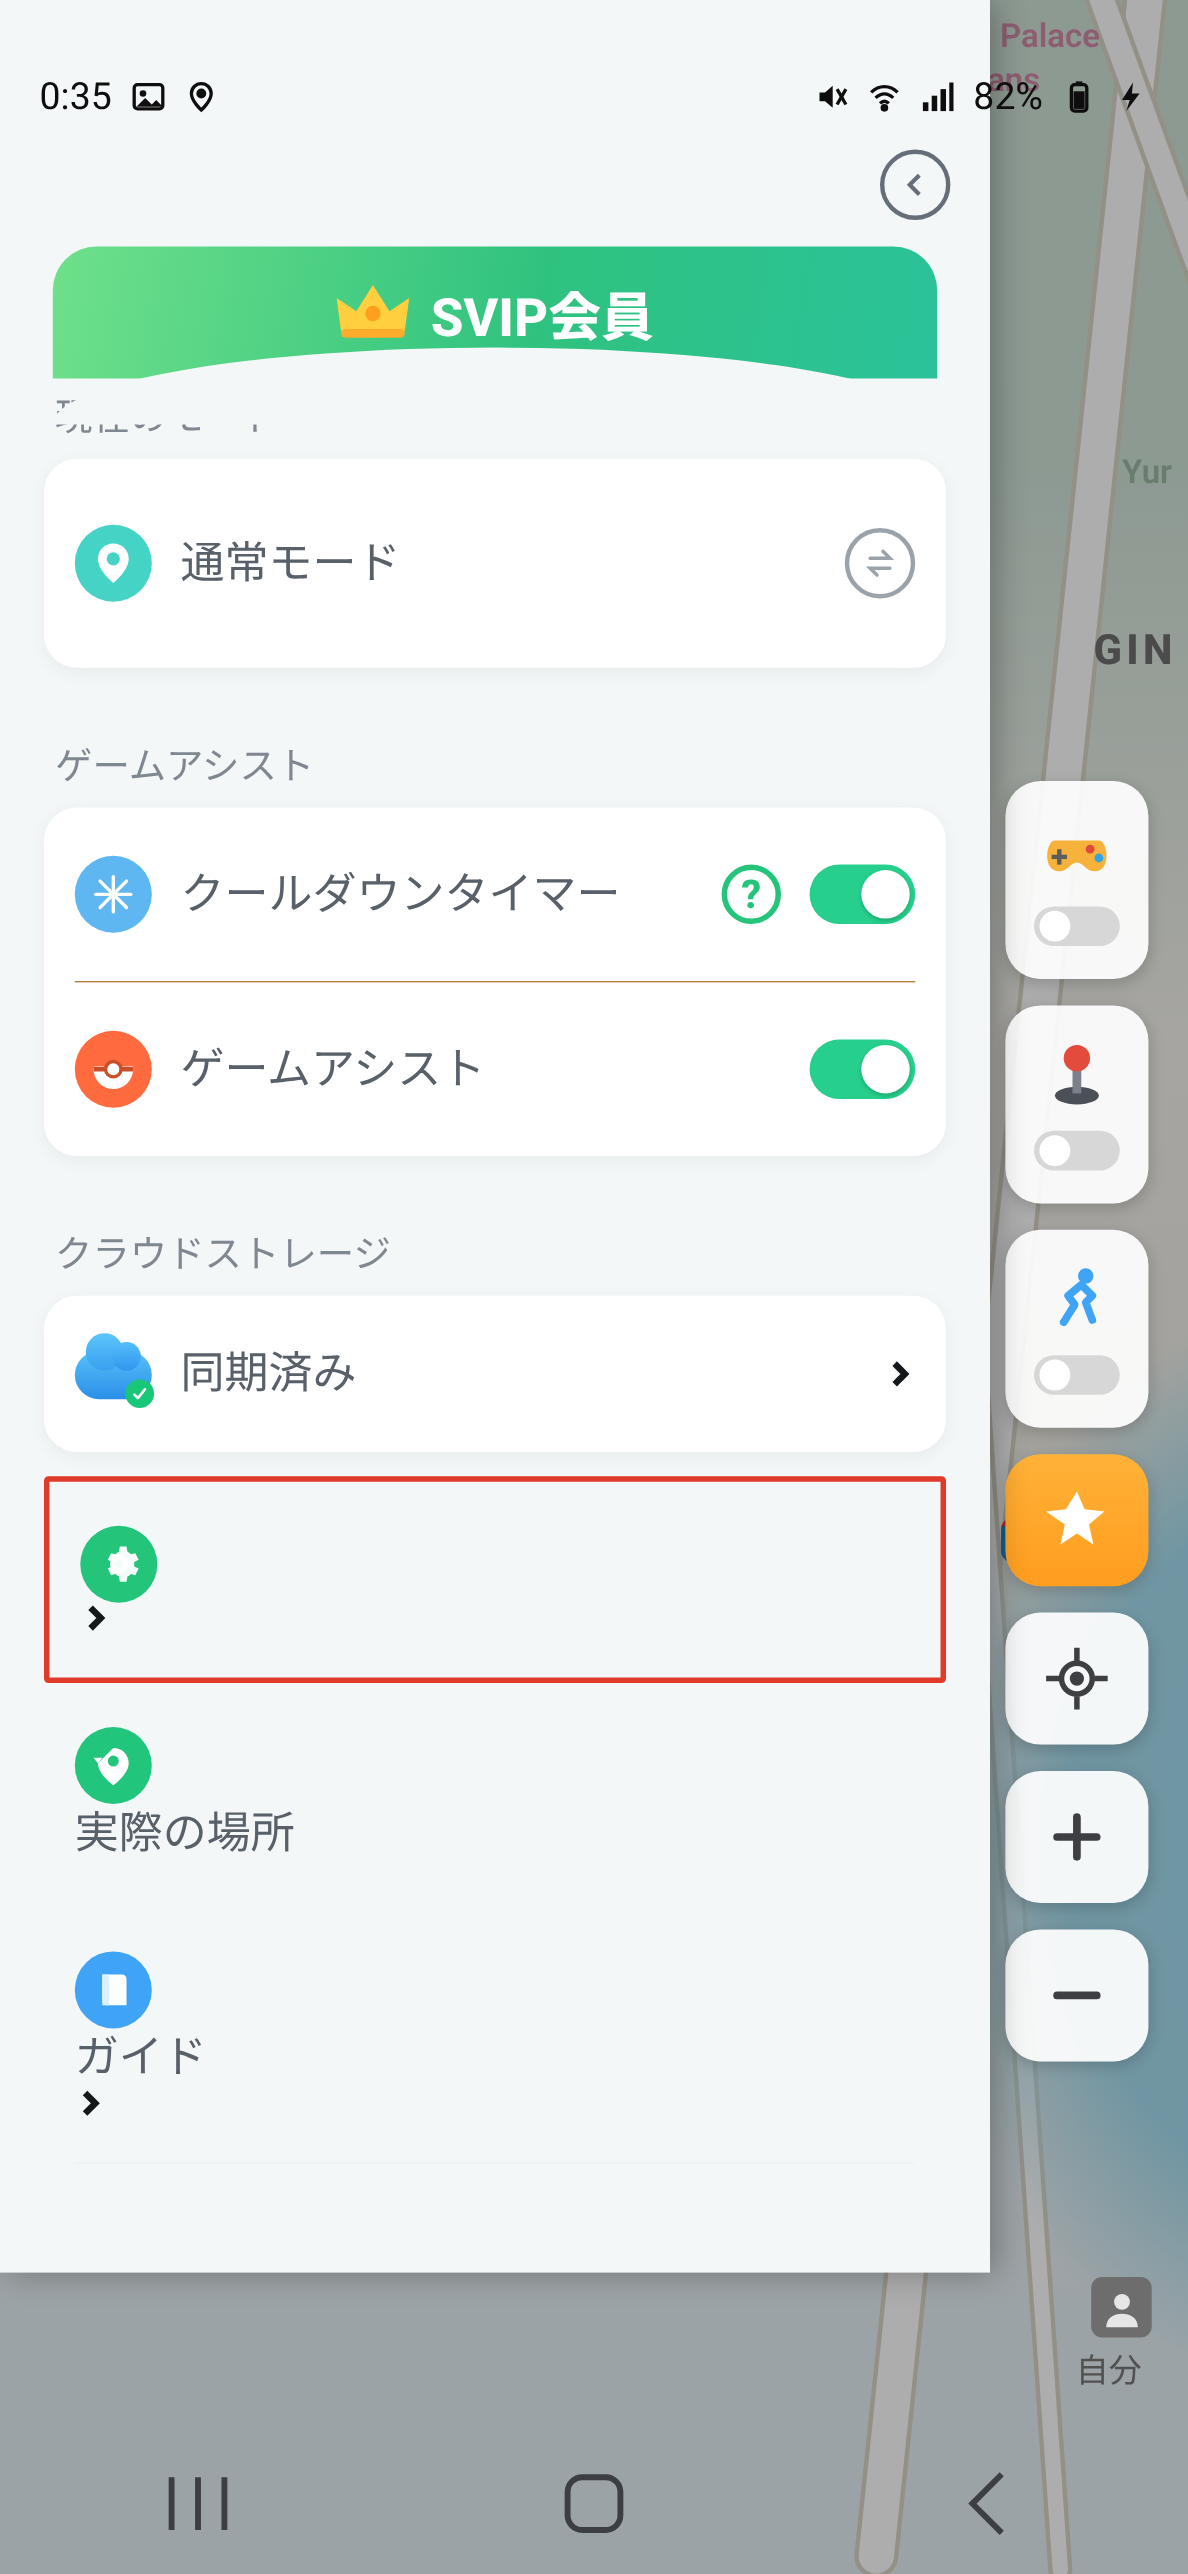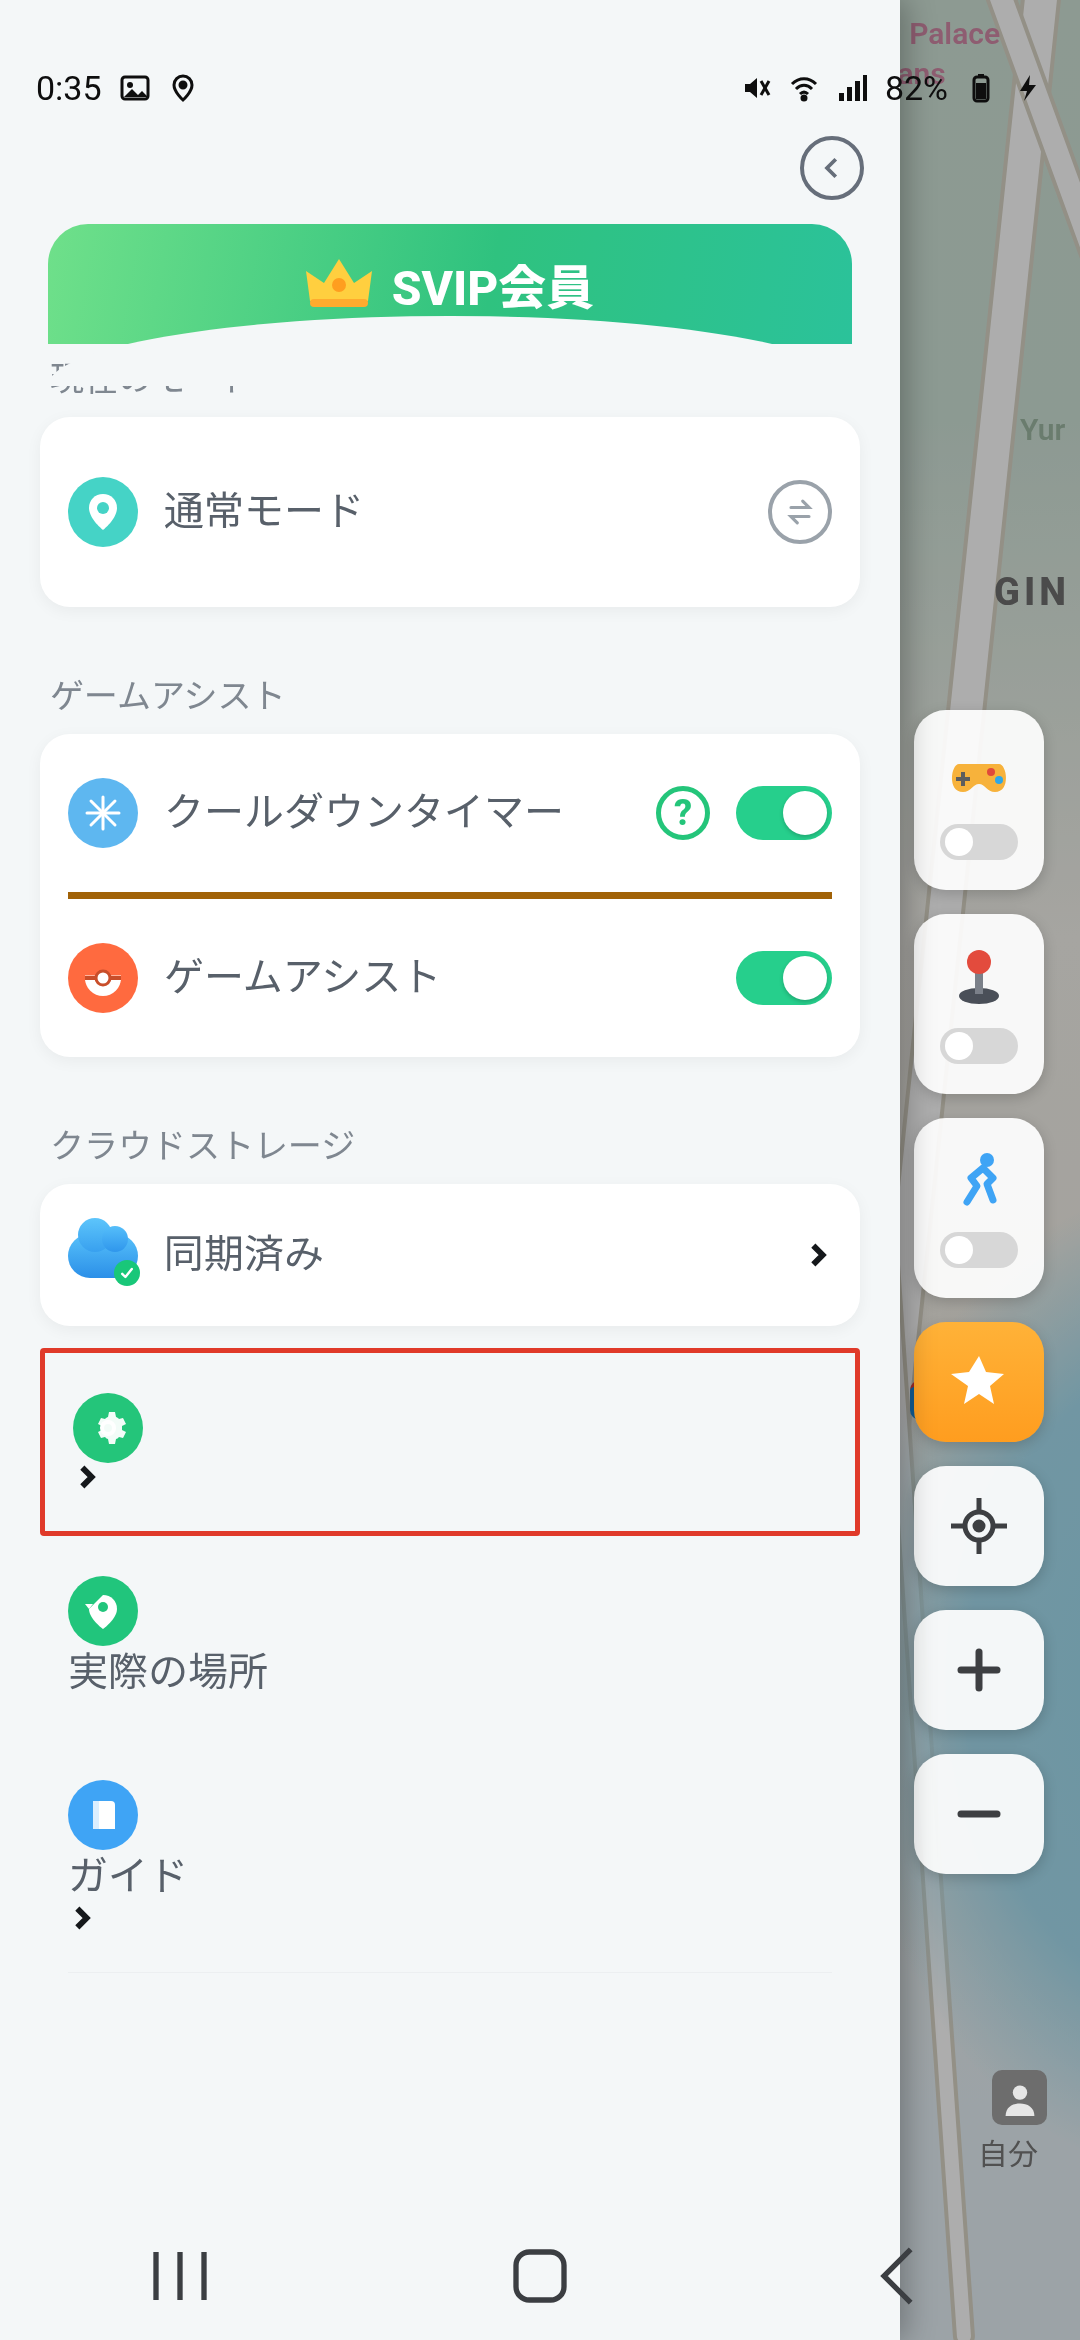--- a/index.html
+++ b/index.html
@@ -60,21 +60,21 @@
     .mini-toggle {
       width:78px; height:36px; background:#d7d7d7; border-radius:20px; position:relative;
     }
     .mini-toggle::after { content:""; position:absolute; width:28px; height:28px; background:#fff; border-radius:50%; top:4px; left:5px; }
     .fab svg { width:64px; height:64px; }
     .star-fab { background: linear-gradient(180deg,#ffb238,#ff9d1f); }
     .star-fab svg { fill:#fff; }
 
     
     .panel {
-      position:absolute; left:0; top:0; width:900px; height:2340px;
+      position:absolute; left:0; top:0; width:900px; height:2066px;
       background:#f4f7f8;
       box-shadow: 6px 0 28px rgba(0,0,0,0.28);
       display:flex; flex-direction:column;
     }
     .collapse-btn { position:absolute; right:36px; top:136px; width:64px; height:64px; border:4px solid #666e7a; border-radius:50%; display:flex; align-items:center; justify-content:center; }
     .collapse-btn svg { stroke:#666e7a; }
 
     .svip-banner {
       margin: 224px 48px 0 48px; height:120px;
       border-radius: 40px 40px 0 0;
@@ -94,21 +94,21 @@
       margin-top: 10px;
       padding: 0 40px 40px 40px;
       flex:1; overflow:hidden;
     }
 
     .section-title { color:#7f8790; font-size:34px; margin: 10px 10px 16px 10px; }
     .section-title.clip { margin-top:-2px; }
 
     .card { background:#fff; border-radius:30px; padding: 0 28px; box-shadow:0 4px 16px rgba(0,0,0,0.05); }
     .card.single { padding: 60px 28px; display:flex; align-items:center; gap:26px; }
-    .card .row { display:flex; align-items:center; gap:26px; padding: 44px 0; border-bottom:7px solid #a16207; }
+    .card .row { display:flex; align-items:center; gap:26px; padding: 44px 0; border-bottom:1px solid #a16207; }
     .card .row:last-child { border-bottom:none; }
     .row-label { color:#58606a; font-size:40px; flex:1; line-height:1.35; }
 
     .ico-circ { width:70px; height:70px; border-radius:50%; display:flex; align-items:center; justify-content:center; flex:0 0 70px; }
     .ico-circ svg { width:40px; height:40px; }
     .ic-teal { background:#45d3c6; }
     .ic-snow { background:#5eb7f0; }
     .ic-poke { background:#ff6a3f; }
     .ic-green { background:#24c57a; }
     .ic-blue { background:#3fa4f5; }

